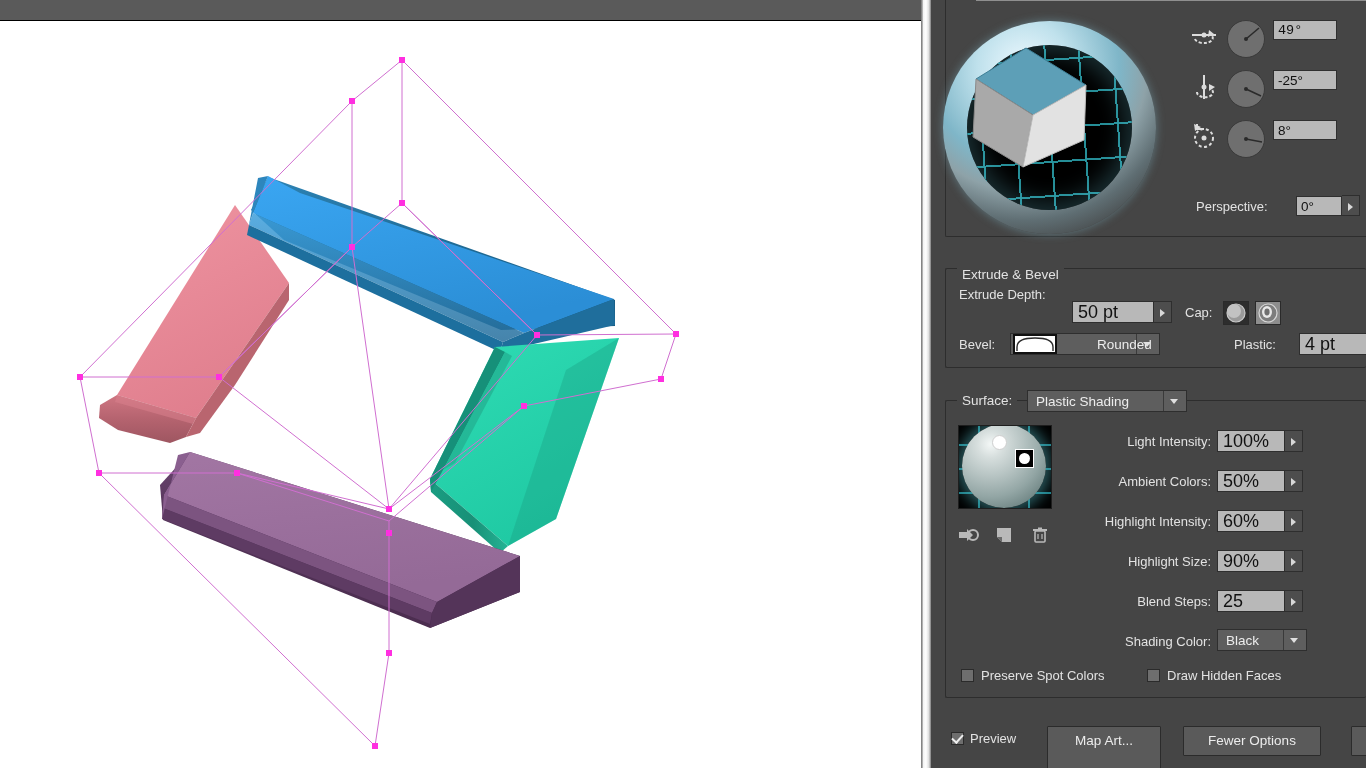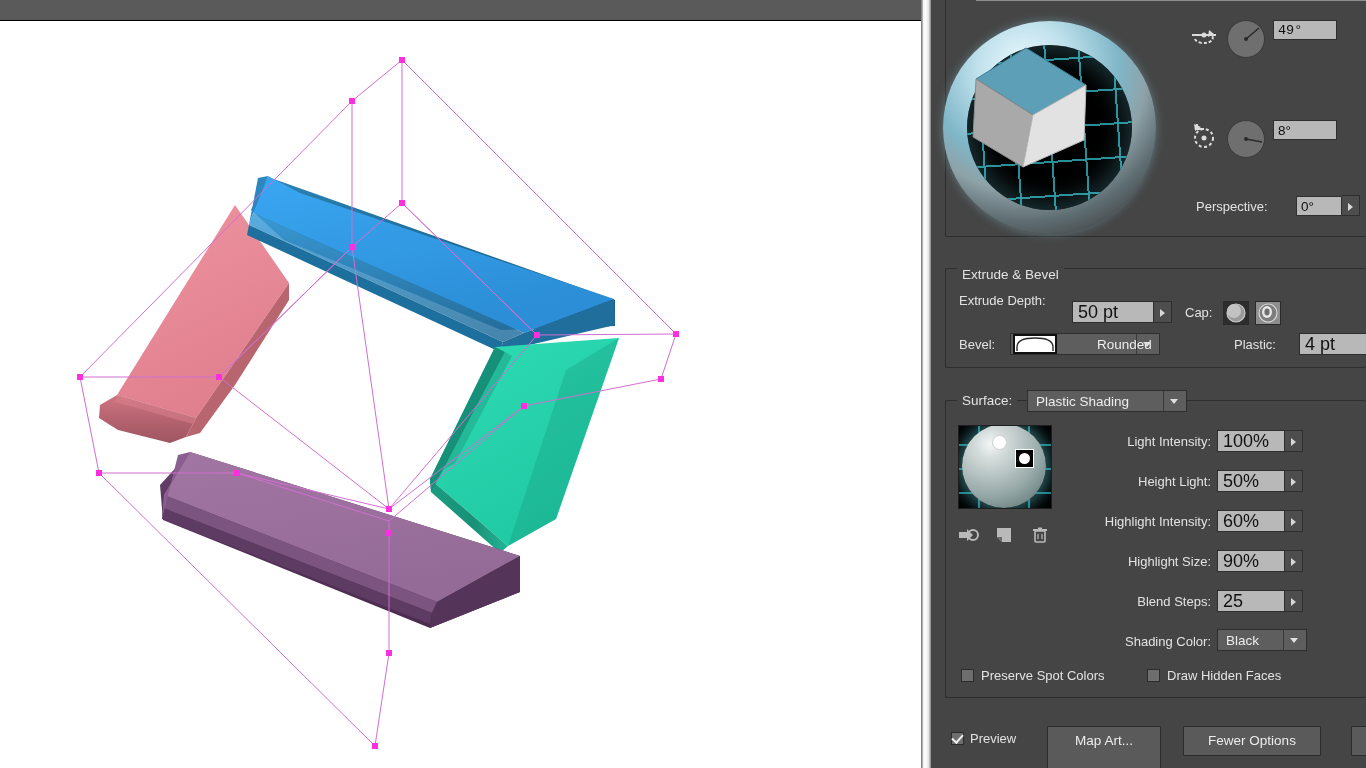--- a/index.html
+++ b/index.html
@@ -242,20 +242,35 @@
     </svg>
     <div class="dial">
       <svg width="36" height="36" viewBox="0 0 36 36">
         <circle cx="18" cy="18" r="2" fill="#2a2a2a"></circle>
         <line x1="18" y1="18" x2="31" y2="7" stroke="#2a2a2a" stroke-width="1.6"></line>
       </svg>
     </div>
     <div class="numfield" style="left:84px;top:2px;width:64px;font-family:Liberation Mono, monospace;">49°</div>
   </div>
 
+  <div class="axis-row" style="left:258px;top:68px;width:172px;">
+    <svg class="axis-icon" viewBox="0 0 30 30">
+      <path d="M8,20 a8,5 0 1,0 14,-3" fill="none" stroke="#dcdcdc" stroke-width="2" stroke-dasharray="3 2"></path>
+      <path d="M20,12 L26,15 L20,19 Z" fill="#dcdcdc"></path>
+      <line x1="15" y1="3" x2="15" y2="27" stroke="#dcdcdc" stroke-width="2"></line>
+      <circle cx="15" cy="15" r="2.5" fill="#dcdcdc"></circle>
+    </svg>
+    <div class="dial">
+      <svg width="36" height="36" viewBox="0 0 36 36">
+        <circle cx="18" cy="18" r="2" fill="#2a2a2a"></circle>
+        <line x1="18" y1="18" x2="33" y2="25" stroke="#2a2a2a" stroke-width="1.6"></line>
+      </svg>
+    </div>
+    <div class="numfield" style="left:84px;top:2px;width:64px;">-25°</div>
+  </div>
 
   <div class="axis-row" style="left:258px;top:118px;width:172px;">
     <svg class="axis-icon" viewBox="0 0 30 30">
       <circle cx="15" cy="16" r="9" fill="none" stroke="#dcdcdc" stroke-width="2" stroke-dasharray="3 2.5"></circle>
       <path d="M15,7 L8,7 L8,2" fill="none" stroke="#dcdcdc" stroke-width="2"></path>
       <path d="M5,2 L12,5 L6,9 Z" fill="#dcdcdc"></path>
       <circle cx="15" cy="16" r="2.5" fill="#dcdcdc"></circle>
     </svg>
     <div class="dial">
       <svg width="36" height="36" viewBox="0 0 36 36">
@@ -266,21 +281,21 @@
     <div class="numfield" style="left:84px;top:2px;width:64px;">8°</div>
   </div>
 
   <div class="lbl" style="left:265px;top:198px;">Perspective:</div>
   <div class="numfield" style="left:365px;top:196px;width:46px;">0°</div>
   <div class="spin" style="left:411px;top:195px;height:21px;"></div>
 
   <div class="grp" style="left:14px;top:268px;width:420px;height:98px;border-right:none;"></div>
   <div class="grp-title" style="left:26px;top:268px;">Extrude &amp; Bevel</div>
 
-  <div class="lbl" style="left:28px;top:292px;">Extrude Depth:</div>
+  <div class="lbl" style="left:28px;top:286px;">Extrude Depth:</div>
   <div class="field" style="left:141px;top:301px;width:82px;">50 pt</div>
   <div class="spin" style="left:223px;top:301px;"></div>
 
   <div class="lbl" style="left:254px;top:304px;">Cap:</div>
   <div class="capbtn off" style="left:292px;top:301px;">
     <svg width="24" height="22" viewBox="0 0 24 22">
       <ellipse cx="12" cy="11" rx="9" ry="9" fill="#9a9a9a" stroke="#c9c9c9" stroke-width="1.2"></ellipse>
       <ellipse cx="10" cy="9" rx="7" ry="7" fill="#c2c2c2"></ellipse>
     </svg>
   </div>
@@ -333,21 +348,21 @@
     <line x1="4" y1="4" x2="18" y2="4" stroke="#b9b9b9" stroke-width="2"></line>
     <rect x="9" y="1.5" width="4" height="2.5" fill="#b9b9b9"></rect>
     <line x1="9" y1="8" x2="9" y2="13" stroke="#b9b9b9" stroke-width="1.2"></line>
     <line x1="13" y1="8" x2="13" y2="13" stroke="#b9b9b9" stroke-width="1.2"></line>
   </svg>
 
   <div class="lbl r" style="left:100px;top:433px;width:180px;">Light Intensity:</div>
   <div class="field" style="left:286px;top:430px;width:68px;">100%</div>
   <div class="spin" style="left:354px;top:430px;"></div>
 
-  <div class="lbl r" style="left:100px;top:473px;width:180px;">Height Light:</div>
+  <div class="lbl r" style="left:100px;top:473px;width:180px;">Ambient Colors:</div>
   <div class="field" style="left:286px;top:470px;width:68px;">50%</div>
   <div class="spin" style="left:354px;top:470px;"></div>
 
   <div class="lbl r" style="left:70px;top:513px;width:210px;">Highlight Intensity:</div>
   <div class="field" style="left:286px;top:510px;width:68px;">60%</div>
   <div class="spin" style="left:354px;top:510px;"></div>
 
   <div class="lbl r" style="left:70px;top:553px;width:210px;">Highlight Size:</div>
   <div class="field" style="left:286px;top:550px;width:68px;">90%</div>
   <div class="spin" style="left:354px;top:550px;"></div>

